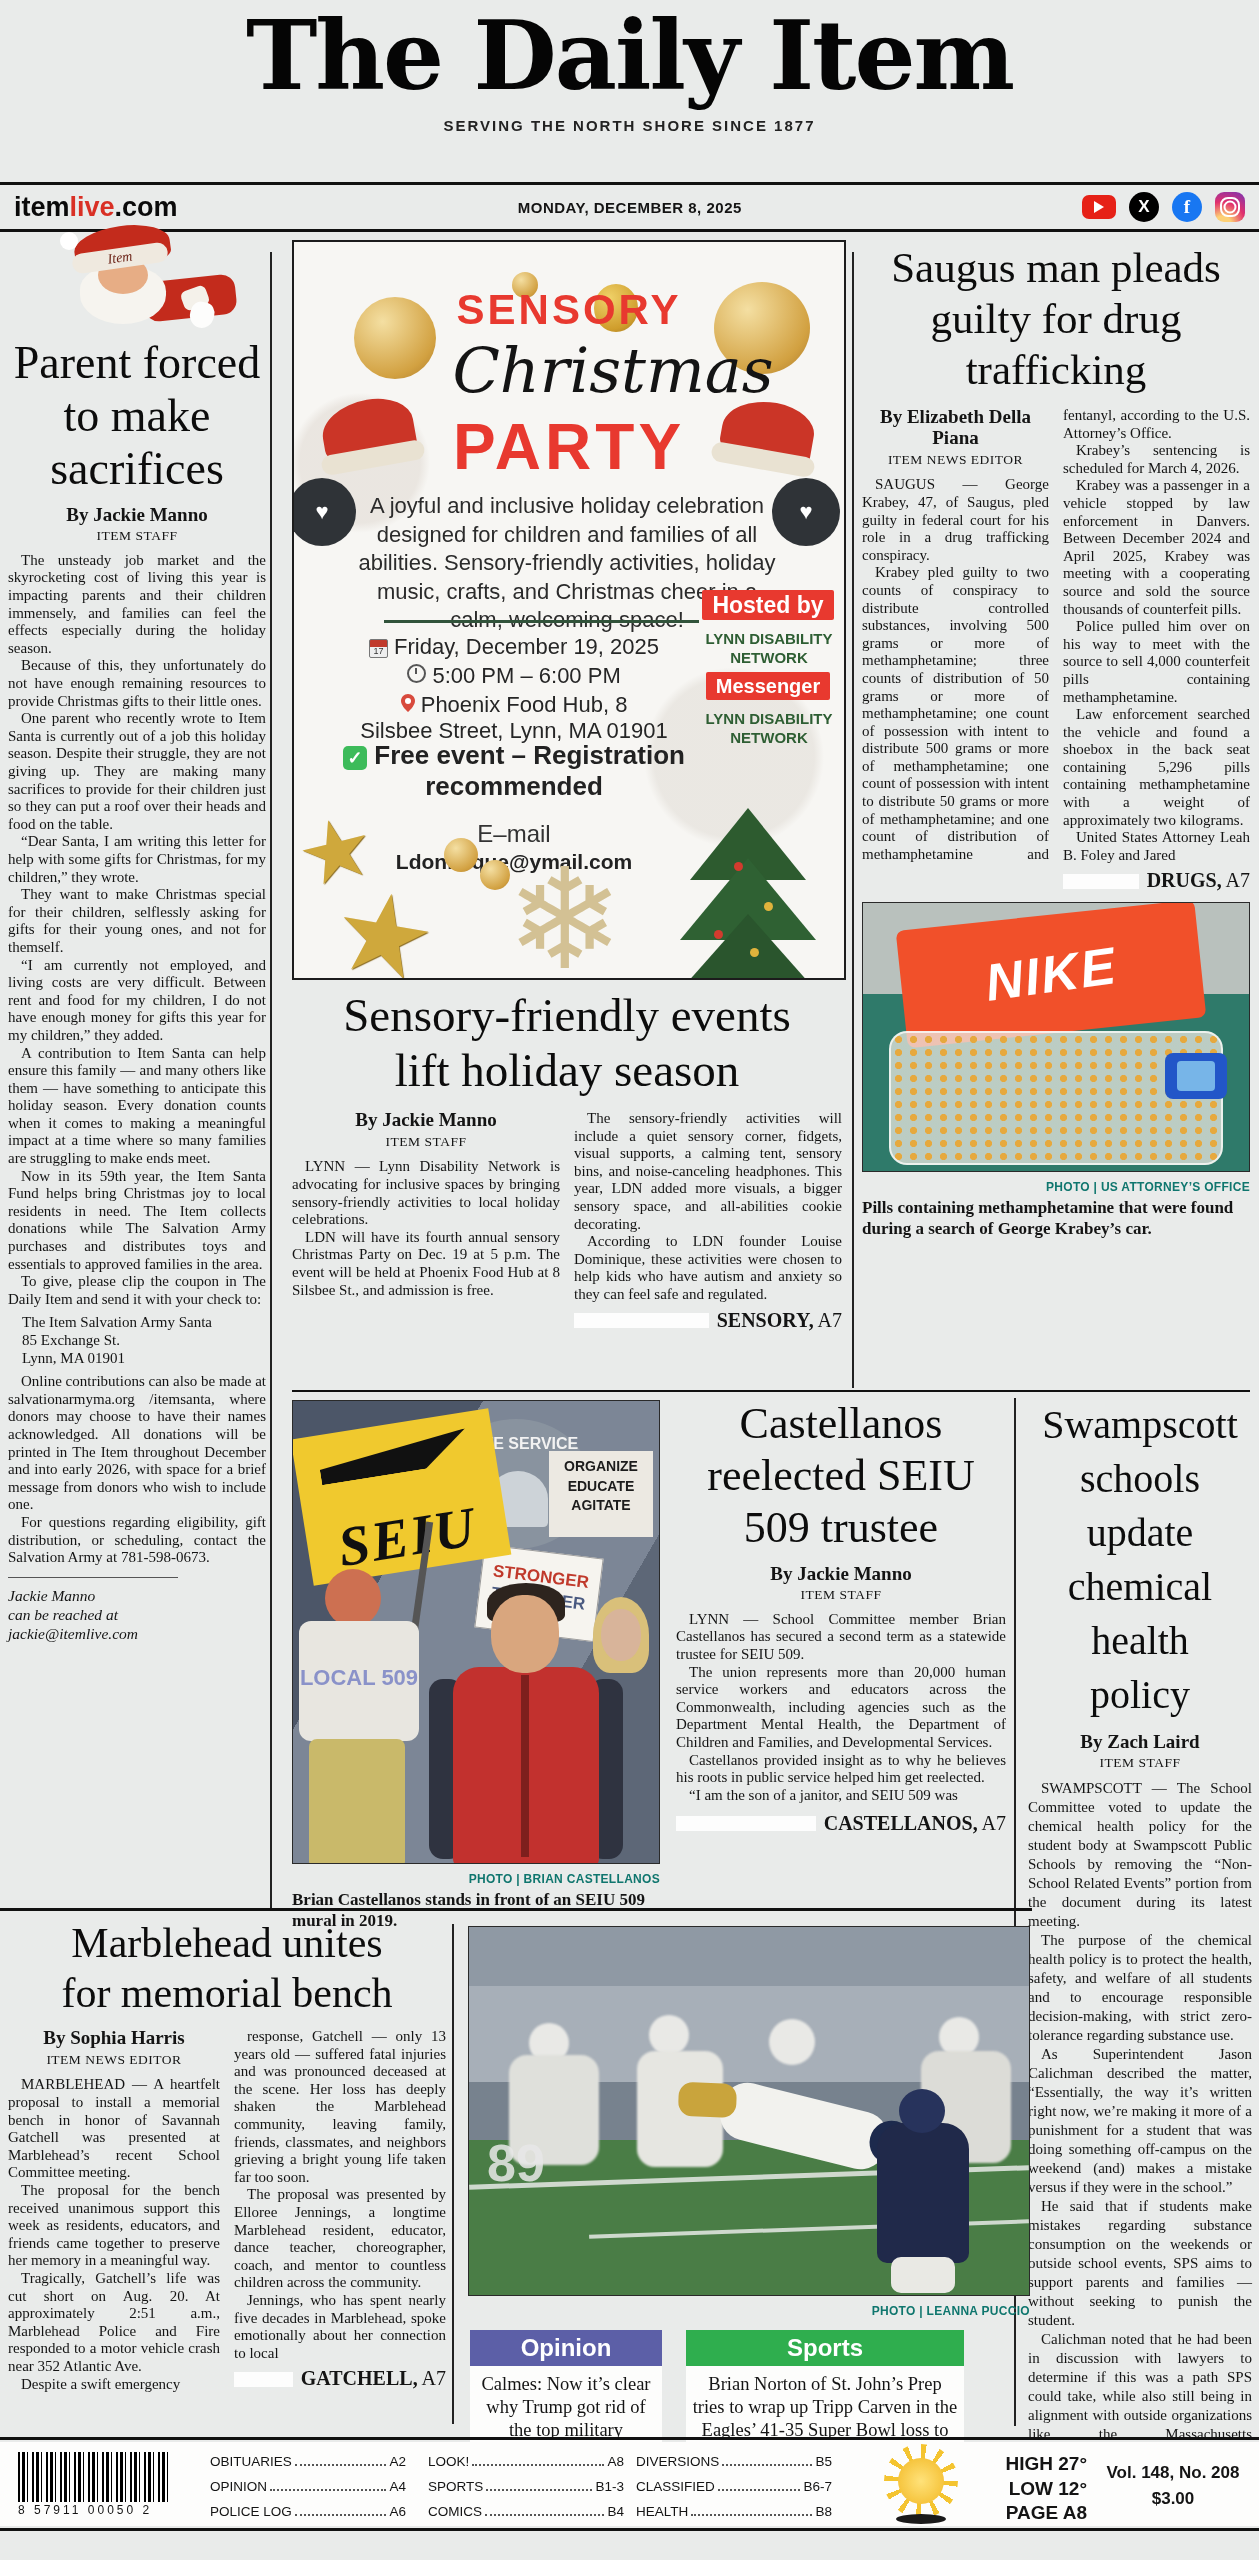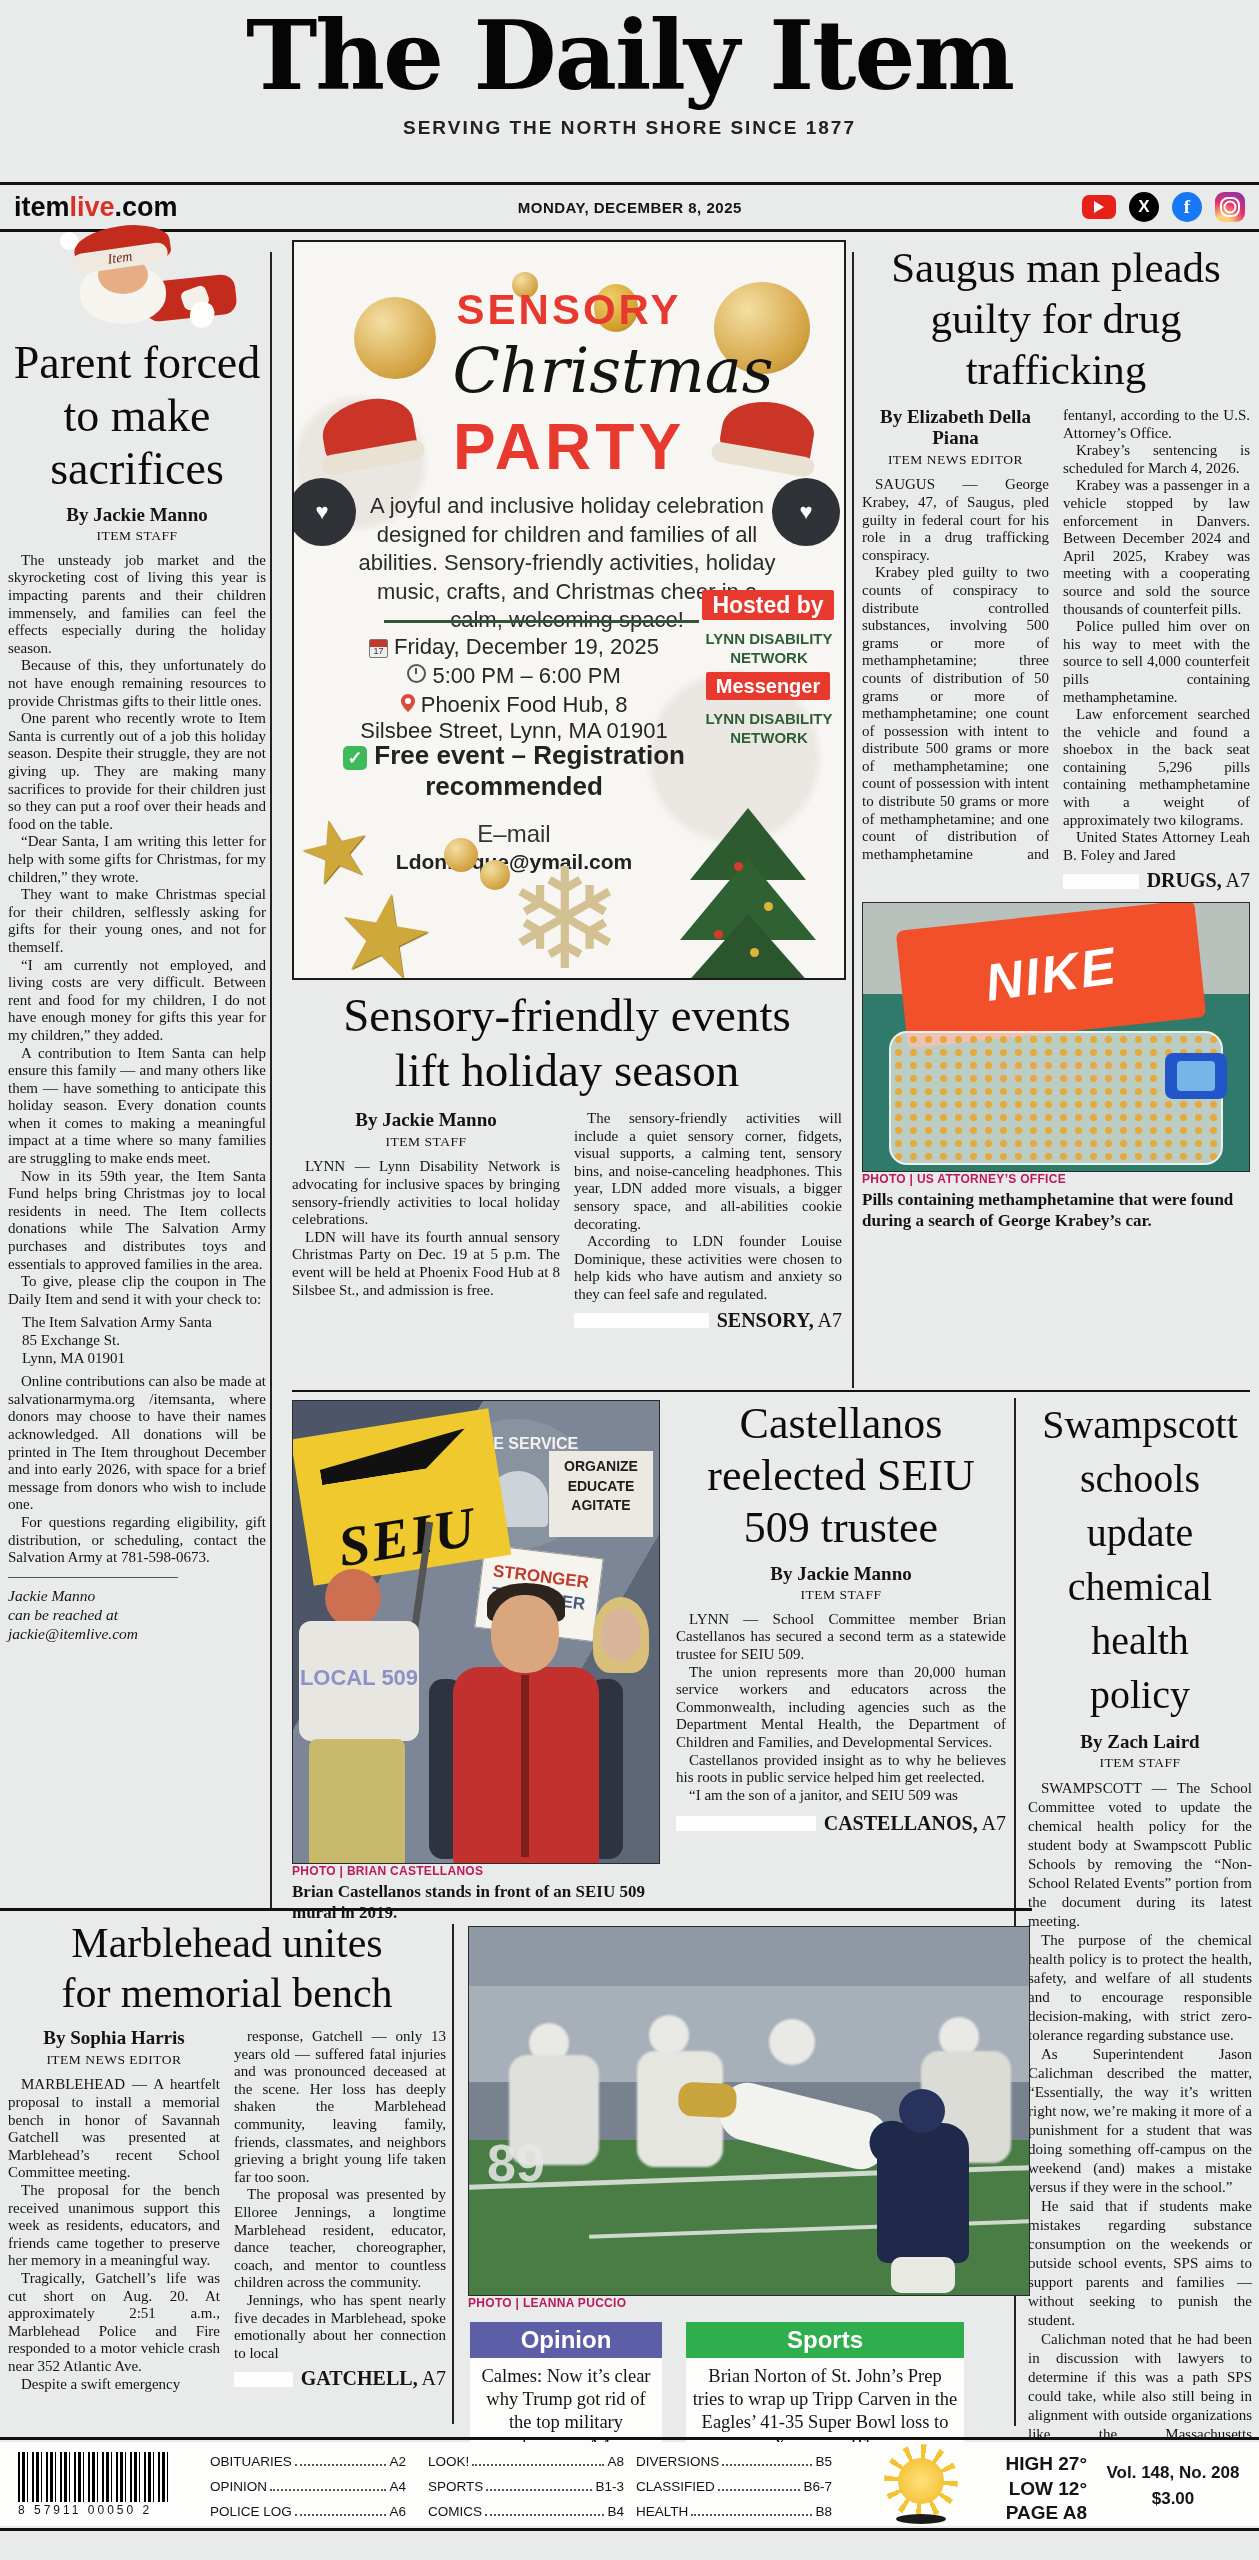--- a/index.html
+++ b/index.html
@@ -4,21 +4,21 @@
 <style>
   html,body{margin:0;padding:0;}
   .page{position:relative;width:1259px;height:2560px;background:#e9ebea;overflow:hidden;
         font-family:"Liberation Serif","DejaVu Serif",serif;color:#141414;}
   .abs{position:absolute;}
   .sans{font-family:"Liberation Sans","DejaVu Sans",sans-serif;}
   
   .mast-title{width:100%;text-align:center;font-family:"DejaVu Serif",serif;font-weight:700;
               font-size:96px;letter-spacing:-2px;line-height:1.05;color:#050505;}
   .mast-tag{width:100%;text-align:center;font-family:"Liberation Sans",sans-serif;font-weight:700;
-            font-size:19px;letter-spacing:2px;color:#222;}
+            font-size:15px;letter-spacing:2px;color:#222;}
   .rule{background:#111;}
   .topbar{display:flex;align-items:center;justify-content:space-between;padding:0 14px;height:100%;}
   .sitelogo{font-family:"Liberation Sans",sans-serif;font-weight:700;font-size:27px;color:#0a0a0a;}
   .sitelogo .red{color:#d93025;}
   .topdate{font-family:"Liberation Sans",sans-serif;font-weight:700;font-size:15px;letter-spacing:.5px;}
   .social{display:flex;gap:13px;align-items:center;}
   .ic{width:30px;height:30px;border-radius:50%;display:flex;align-items:center;justify-content:center;
       font-family:"Liberation Sans",sans-serif;font-weight:700;color:#fff;}
   .ic-yt{width:34px;height:24px;border-radius:7px;background:#e62117;}
   .ic-yt::before{content:"";display:block;width:0;height:0;border-left:10px solid #fff;
@@ -34,21 +34,21 @@
   .byline{text-align:center;margin:10px 0 8px;}
   .byline .by{font-weight:700;font-size:19px;line-height:1.1;}
   .byline .role{font-size:13.5px;letter-spacing:.5px;margin-top:2px;}
   .body p{margin:0;text-indent:13px;text-align:justify;}
   .bt{font-size:15px;line-height:17.6px;}
   .cols2{column-count:2;column-gap:14px;}
   .jump{display:flex;align-items:center;margin-top:8px;break-inside:avoid;}
   .jump .slug{flex:1;height:15px;background:#fdfdfd;}
   .jump .jt{font-size:20px;padding-left:8px;white-space:nowrap;}
   .kicker{font-family:"Liberation Sans",sans-serif;font-weight:700;font-size:12px;letter-spacing:.3px;
-          margin:0 0 3px;color:#be185d;}
+          text-align:right;margin:8px 0 3px;color:#0f766e;}
   .cap{font-weight:700;font-size:17px;line-height:1.25;}
   .addr{margin:6px 0 6px 14px;font-size:15px;line-height:17.6px;}
   .contact{font-style:italic;font-size:15.5px;line-height:19px;border-top:1.5px solid #555;
            padding-top:8px;margin-top:10px;width:170px;}
   
   .santa{position:relative;width:210px;height:104px;margin:0 auto;}
   .santa .beard{position:absolute;left:48px;top:40px;width:86px;height:58px;background:#f6f4ef;
                 border-radius:48% 52% 60% 60%;}
   .santa .face{position:absolute;left:66px;top:30px;width:50px;height:38px;background:#e7ad85;border-radius:50%;}
   .santa .hat{position:absolute;left:42px;top:0px;width:96px;height:40px;background:#c32b1c;

